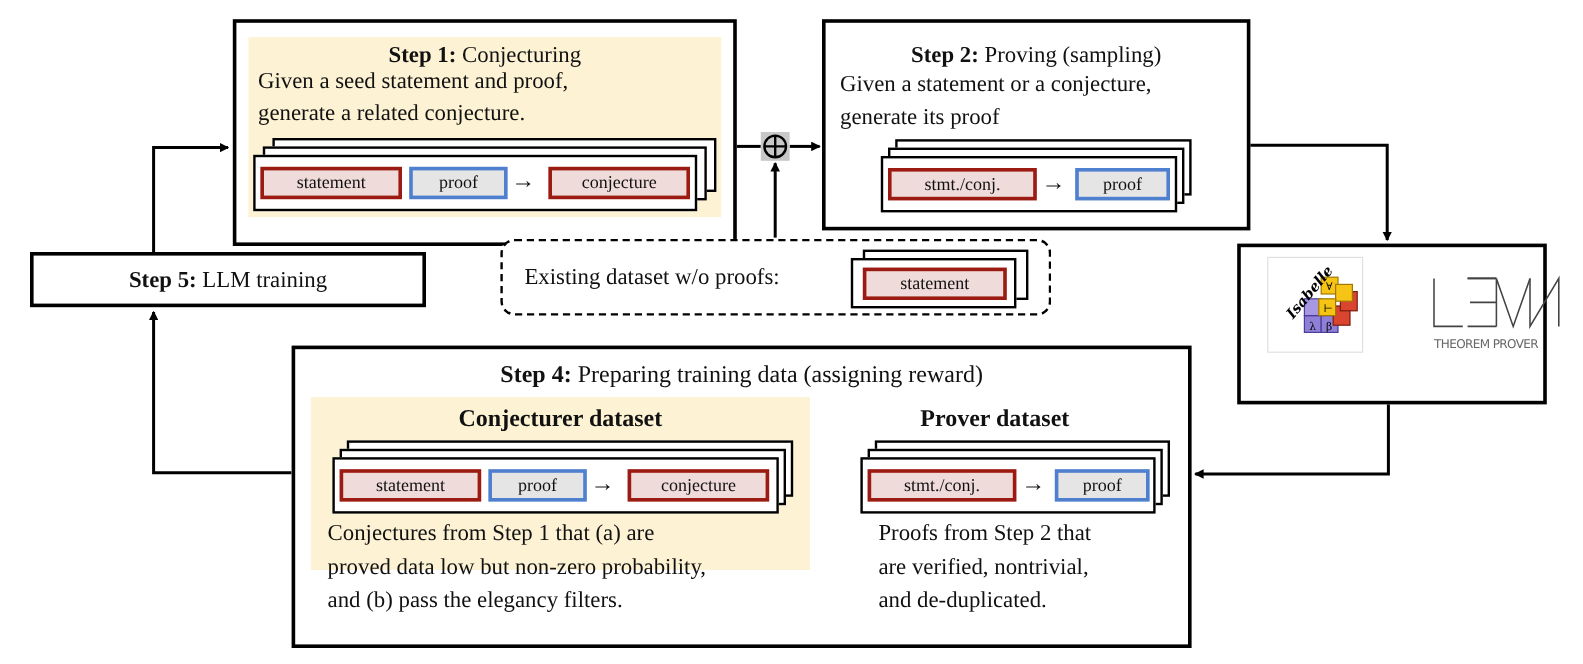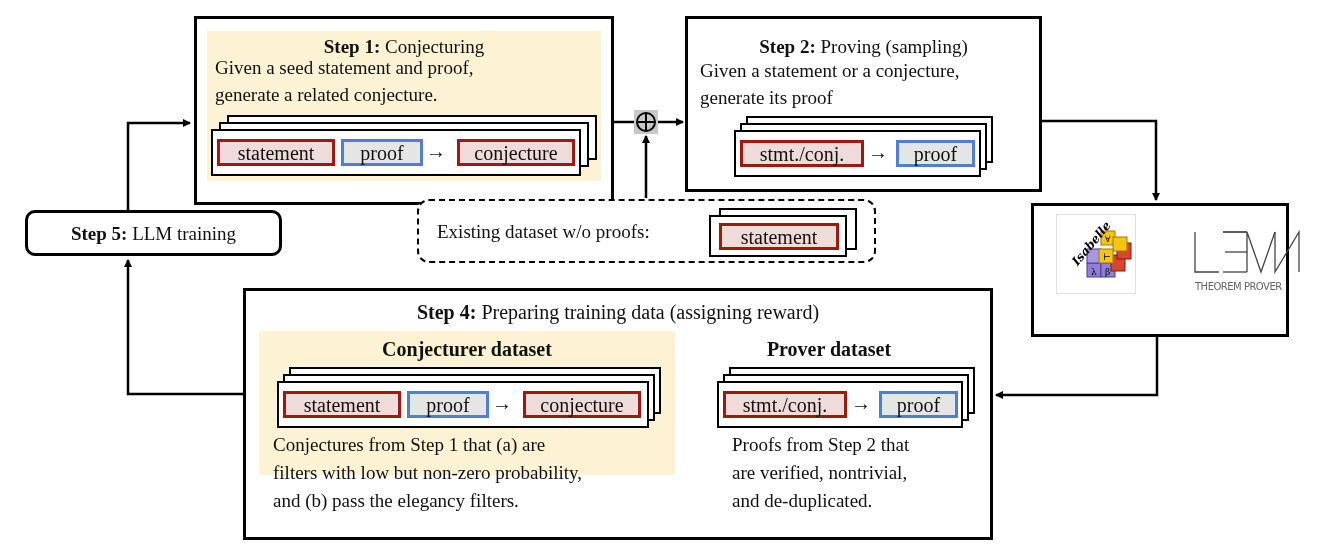--- a/index.html
+++ b/index.html
@@ -6,21 +6,21 @@
   body { width:1319px; height:553px; position:relative; overflow:hidden;
          font-family:"Liberation Serif", "DejaVu Serif", serif; color:#111; }
   .abs { position:absolute; box-sizing:border-box; }
   .box { border:3px solid #000; background:#fff; }
   .yellow { background:#fdf2d3; }
   .title { position:absolute; left:0; right:0; text-align:center; font-size:19px; line-height:22px; }
   .title b { font-weight:bold; }
   .txt { font-size:19px; line-height:22px; position:absolute; }
   .stack { position:absolute; }
   .stack .sheet { position:absolute; border:2.5px solid #000; background:#fff; box-sizing:border-box; }
-  .pill { position:absolute; box-sizing:border-box; height:27px; font-size:20px; line-height:22px;
+  .pill { position:absolute; box-sizing:border-box; height:27px; font-size:15px; line-height:22px;
           text-align:center; border:3px solid; }
   .red { border-color:#9b1b12; background:#efdbd9; }
   .blue { border-color:#4f7fcf; background:#e5e5e5; }
   .arr { position:absolute; font-size:20px; line-height:20px; }
   svg.wires { position:absolute; left:0; top:0; }
   .dashed { border:2.5px dashed #000; border-radius:12px; background:#fff; }
   .plus { position:absolute; width:24px; height:24px; background:#c8c8c8; }
 </style>
 </head>
 <body>
@@ -123,41 +123,41 @@
       <line x1="32" y1="8" x2="56" y2="8" stroke="#444" stroke-width="1.3"></line>
       <line x1="34" y1="28" x2="56" y2="28" stroke="#444" stroke-width="1.3"></line>
       <line x1="32" y1="48" x2="56" y2="48" stroke="#444" stroke-width="1.3"></line>
       <polyline points="56,48 56,8 70,48 84,8" fill="none" stroke="#444" stroke-width="1.3"></polyline>
       <polyline points="84,8 84,48 108,8 108,48" fill="none" stroke="#444" stroke-width="1.3"></polyline>
       <text x="4" y="66" font-size="10" fill="#666" font-family="DejaVu Sans, sans-serif" letter-spacing="-0.5">THEOREM PROVER</text>
     </svg>
   </div>
 </div>
 
-<div class="abs box" style="left:25px;top:210px;width:257px;height:46px;border-radius:10px;">
+<div class="abs box" style="left:25px;top:210px;width:330px;height:46px;">
   <div class="title" style="top:10px;"><b>Step 5:</b> <span>LLM training</span></div>
 </div>
 
 <div class="abs box" style="left:243px;top:288px;width:750px;height:252px;">
   <div class="title" style="top:10px;font-size:20px;"><b>Step 4:</b> <span>Preparing training data (assigning reward)</span></div>
 
   <div class="abs yellow" style="left:13px;top:40px;width:416px;height:144px;">
     <div class="title" style="top:7px;font-weight:bold;font-size:20px;">Conjecturer dataset</div>
     <div class="stack" style="left:18px;top:36px;width:390px;height:62px;">
       <div class="sheet" style="left:12px;top:0;width:372px;height:47px;"></div>
       <div class="sheet" style="left:6px;top:7px;width:372px;height:47px;"></div>
       <div class="sheet" style="left:0;top:14px;width:372px;height:47px;">
         <div class="pill red" style="left:4px;top:8px;width:118px;">statement</div>
         <div class="pill blue" style="left:128px;top:8px;width:82px;">proof</div>
         <div class="arr" style="left:213px;top:10px;">→</div>
         <div class="pill red" style="left:244px;top:8px;width:118px;">conjecture</div>
       </div>
     </div>
     <div class="txt" style="left:14px;top:103px;">Conjectures from Step 1 that (a) are</div>
-    <div class="txt" style="left:14px;top:131px;">filters with low but non-zero probability,</div>
+    <div class="txt" style="left:14px;top:131px;">proved data low but non-zero probability,</div>
     <div class="txt" style="left:14px;top:159px;">and (b) pass the elegancy filters.</div>
   </div>
 
   <div class="abs" style="left:450px;top:40px;width:290px;height:190px;">
     <div class="txt" style="left:0;right:0;text-align:center;top:7px;font-weight:bold;font-size:20px;padding-right:24px;">Prover dataset</div>
     <div class="stack" style="left:21px;top:36px;width:260px;height:62px;">
       <div class="sheet" style="left:12px;top:0;width:246px;height:47px;"></div>
       <div class="sheet" style="left:6px;top:7px;width:246px;height:47px;"></div>
       <div class="sheet" style="left:0;top:14px;width:246px;height:47px;">
         <div class="pill red" style="left:4px;top:8px;width:124px;">stmt./conj.</div>

